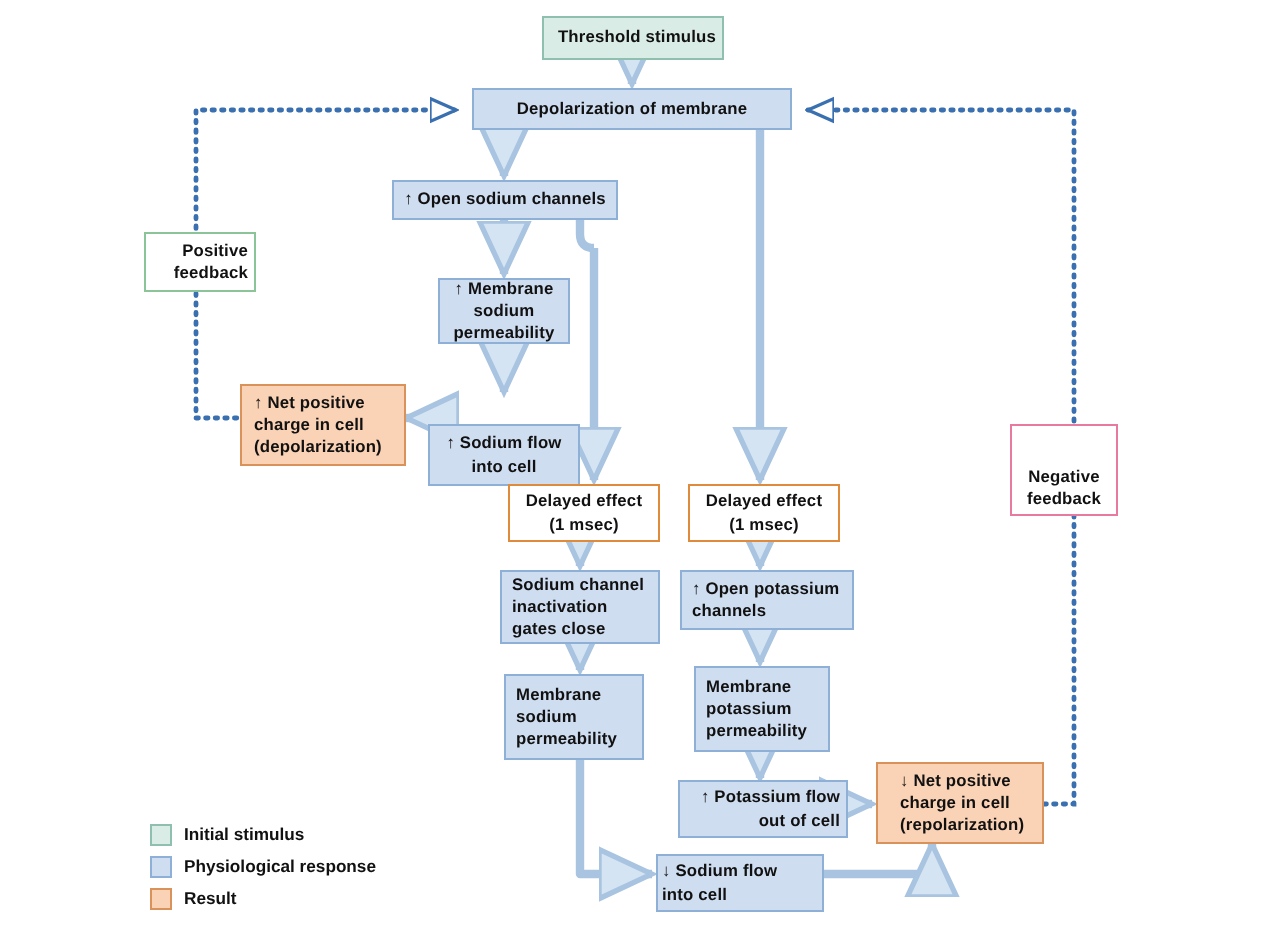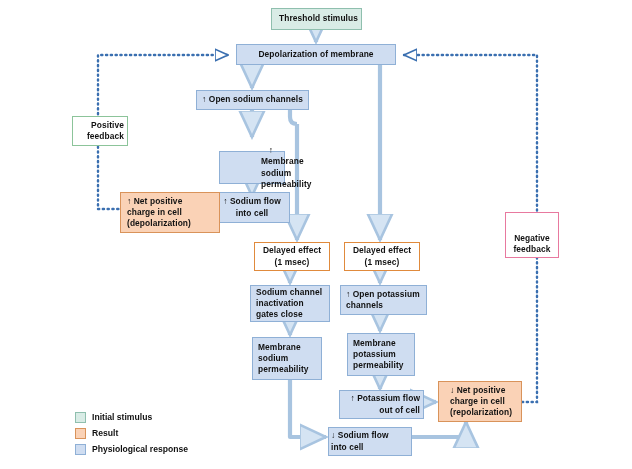--- a/index.html
+++ b/index.html
@@ -171,29 +171,29 @@
   </div>
 
   <div class="node n-response" style="left:236px; top:44px; width:160px; height:21px;">
     <span class="txt">Depolarization of membrane</span>
   </div>
 
   <div class="node n-response" style="left:196px; top:90px; width:113px; height:20px;">
     <span class="txt">↑ Open sodium channels</span>
   </div>
 
-  <div class="node n-response" style="left:219px; top:151px; width:66px; height:33px;padding-left:41px;">
+  <div class="node n-response" style="left:219px; top:139px; width:66px; height:33px;">
     <span class="txt">↑ Membrane<br>sodium<br>permeability</span>
   </div>
 
-  <div class="node n-response" style="left:214px; top:192px; width:76px; height:31px;">
+  <div class="node n-response" style="left:214px; top:212px; width:76px; height:31px;">
     <span class="txt">↑ Sodium flow<br>into cell</span>
   </div>
 
-  <div class="node n-result left-align" style="left:120px; top:192px; width:100px; height:41px; padding-left:6px;">
+  <div class="node n-result left-align" style="left:120px; top:192px; width:83px; height:41px; padding-left:6px;">
     <span class="txt">↑ Net positive<br>charge in cell<br>(depolarization)</span>
   </div>
 
   <div class="node n-posfb" style="left:72px; top:116px; width:56px; height:30px;text-align:right;">
     <span class="txt">Positive<br>feedback</span>
   </div>
 
   <div class="node n-negfb" style="left:505px; top:212px; width:54px; height:46px;align-items:flex-end;">
     <span class="txt">Negative<br>feedback</span>
   </div>
@@ -233,24 +233,24 @@
   <div class="node n-result left-align" style="left:438px; top:381px; width:84px; height:41px; padding-left:11px;">
     <span class="txt">↓ Net positive<br>charge in cell<br>(repolarization)</span>
   </div>
 
   <div id="legend">
     <div class="legend-row">
       <span class="legend-swatch sw-stimulus"></span>
       <span class="legend-label">Initial stimulus</span>
     </div>
     <div class="legend-row">
+      <span class="legend-swatch sw-response"></span>
+      <span class="legend-label">Physiological response</span>
+    </div>
+    <div class="legend-row">
       <span class="legend-swatch sw-result"></span>
       <span class="legend-label">Result</span>
     </div>
-    <div class="legend-row">
-      <span class="legend-swatch sw-response"></span>
-      <span class="legend-label">Physiological response</span>
-    </div>
   </div>
 
   <div id="footer-note"></div>
 
 </div>
 
 </body></html>

